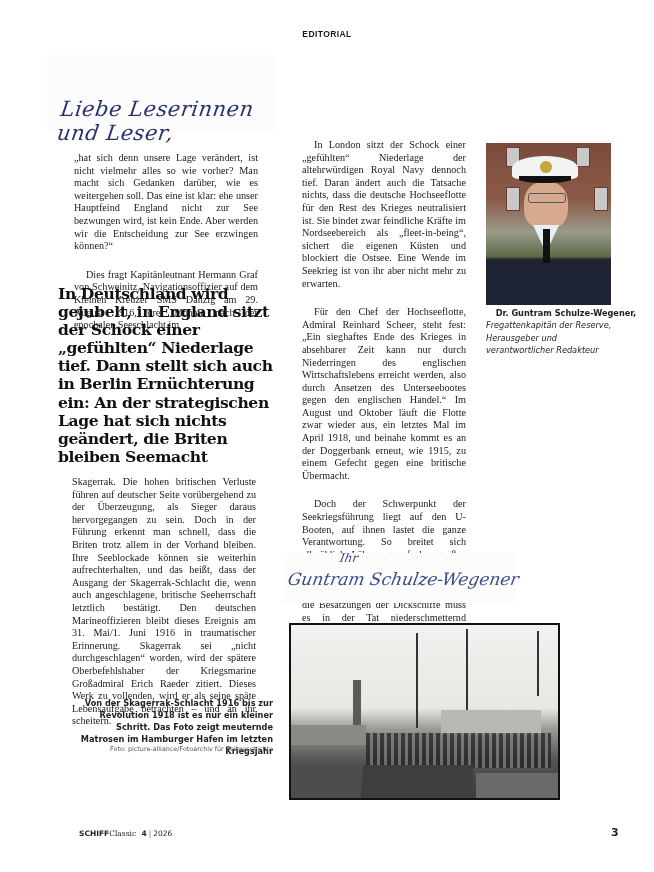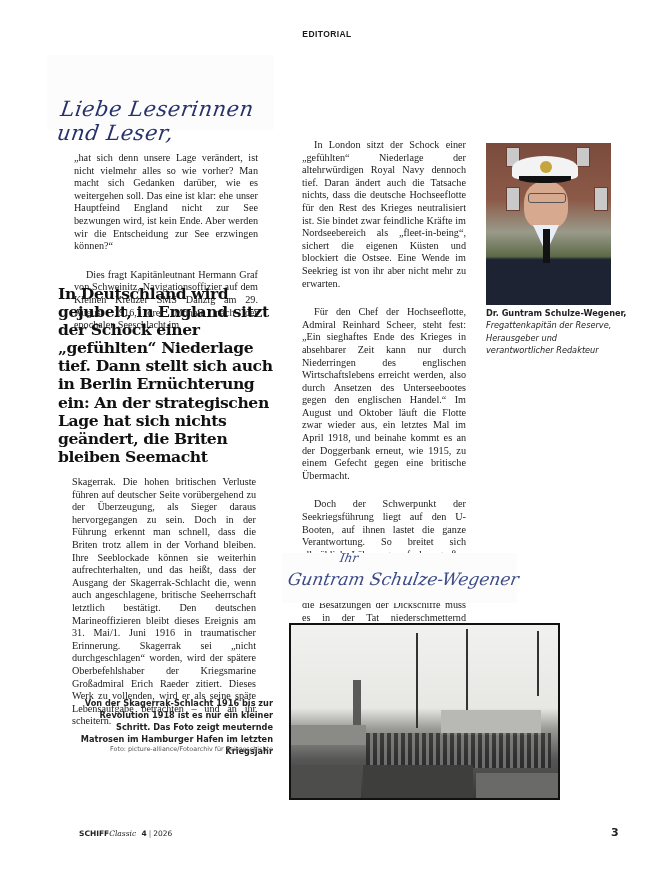--- a/index.html
+++ b/index.html
@@ -20,36 +20,36 @@
   .portrait .win { position:absolute; background:#c9c9c9; border:1px solid #6a3e32; }
   .portrait .face { position:absolute; left:38px; top:38px; width:44px; height:48px; background:#d7a98e; border-radius:45% 45% 40% 40%; }
   .portrait .cap { position:absolute; left:26px; top:13px; width:66px; height:24px; background:#f3f3f3; border-radius:50% 50% 20% 20%; }
   .portrait .peak { position:absolute; left:33px; top:33px; width:52px; height:7px; background:#111; border-radius:0 0 50% 50%; }
   .portrait .badge { position:absolute; left:54px; top:18px; width:12px; height:12px; background:#c6a53c; border-radius:50%; }
   .portrait .collar { position:absolute; left:47px; top:82px; width:26px; height:28px; background:#e8eef6; clip-path:polygon(0 0,100% 0,50% 100%); }
   .portrait .tie { position:absolute; left:57px; top:86px; width:7px; height:34px; background:#111; }
   .portrait .body { position:absolute; left:5px; top:82px; width:115px; height:80px; background:#1a2030; border-radius:30px 30px 0 0; z-index:-1; }
   .portrait .glasses { position:absolute; left:42px; top:50px; width:36px; height:8px; border:1px solid #555; border-radius:3px; }
   .portrait-caption { position:absolute; left:486px; top:307px; width:160px; font-family:"DejaVu Sans", sans-serif; font-size:8.2px; line-height:12.4px; color:#222; }
-  .portrait-caption .name { font-weight:bold; }
+  .portrait-caption .name { font-weight:bold;text-align:center; }
   .portrait-caption .role { font-style:italic; }
   .signature { position:absolute; left:282px; top:553px; width:235px; height:50px; background:#fcfcfc; }
   .signature span { position:absolute; left:6px; top:16px; font-family:"DejaVu Serif", serif; font-style:italic; font-size:17px; color:#3b4a86; transform:skewX(-10deg); white-space:nowrap; }
   .signature .small { position:absolute; left:58px; top:-2px; font-size:12px; }
   .photo { position:absolute; left:289px; top:623px; width:271px; height:177px; background:#111; padding:2px; box-sizing:border-box; }
   .photo-inner { position:relative; width:100%; height:100%; background:linear-gradient(180deg,#f1f1ef 0%,#e7e7e4 48%,#9a9a96 60%,#555 78%,#3a3a38 100%); overflow:hidden; }
   .mast { position:absolute; width:2px; background:#333; }
   .funnel { position:absolute; background:#5a5a58; }
   .hull { position:absolute; background:#4d4d4b; }
   .crew { position:absolute; left:75px; top:108px; width:185px; height:35px; background:repeating-linear-gradient(90deg,#222 0 4px,#777 4px 7px); opacity:0.75; }
   .photo-caption { position:absolute; left:80px; top:697px; width:193px; text-align:right; font-family:"DejaVu Sans", sans-serif; font-size:8.2px; line-height:12px; font-weight:bold; color:#222; }
   .photo-credit { position:absolute; left:80px; top:745px; width:193px; text-align:right; font-family:"DejaVu Sans", sans-serif; font-size:6.4px; color:#555; }
   .footer-left { position:absolute; left:37px; top:829px; font-family:"DejaVu Sans", sans-serif; font-size:7.5px; color:#222; }
   .footer-left .brand { font-weight:bold;padding-left:42px; }
-  .footer-left .brand-italic { font-family:"DejaVu Serif", serif; font-style:italic; font-weight:normal; }
+  .footer-left .brand-italic { font-family:"DejaVu Serif", serif; font-weight:normal; }
   .footer-left .issue { font-weight:bold; margin-left:3px; }
   .footer-left .sep { margin:0 2px; color:#666; }
   .page-number { position:absolute; left:611px; top:826px; font-family:"DejaVu Sans", sans-serif; font-weight:bold; font-size:11px; color:#222; }
 </style>
 </head>
 <body>
 
 <div class="section-label sans">EDITORIAL</div>
 
 <div class="salutation">

